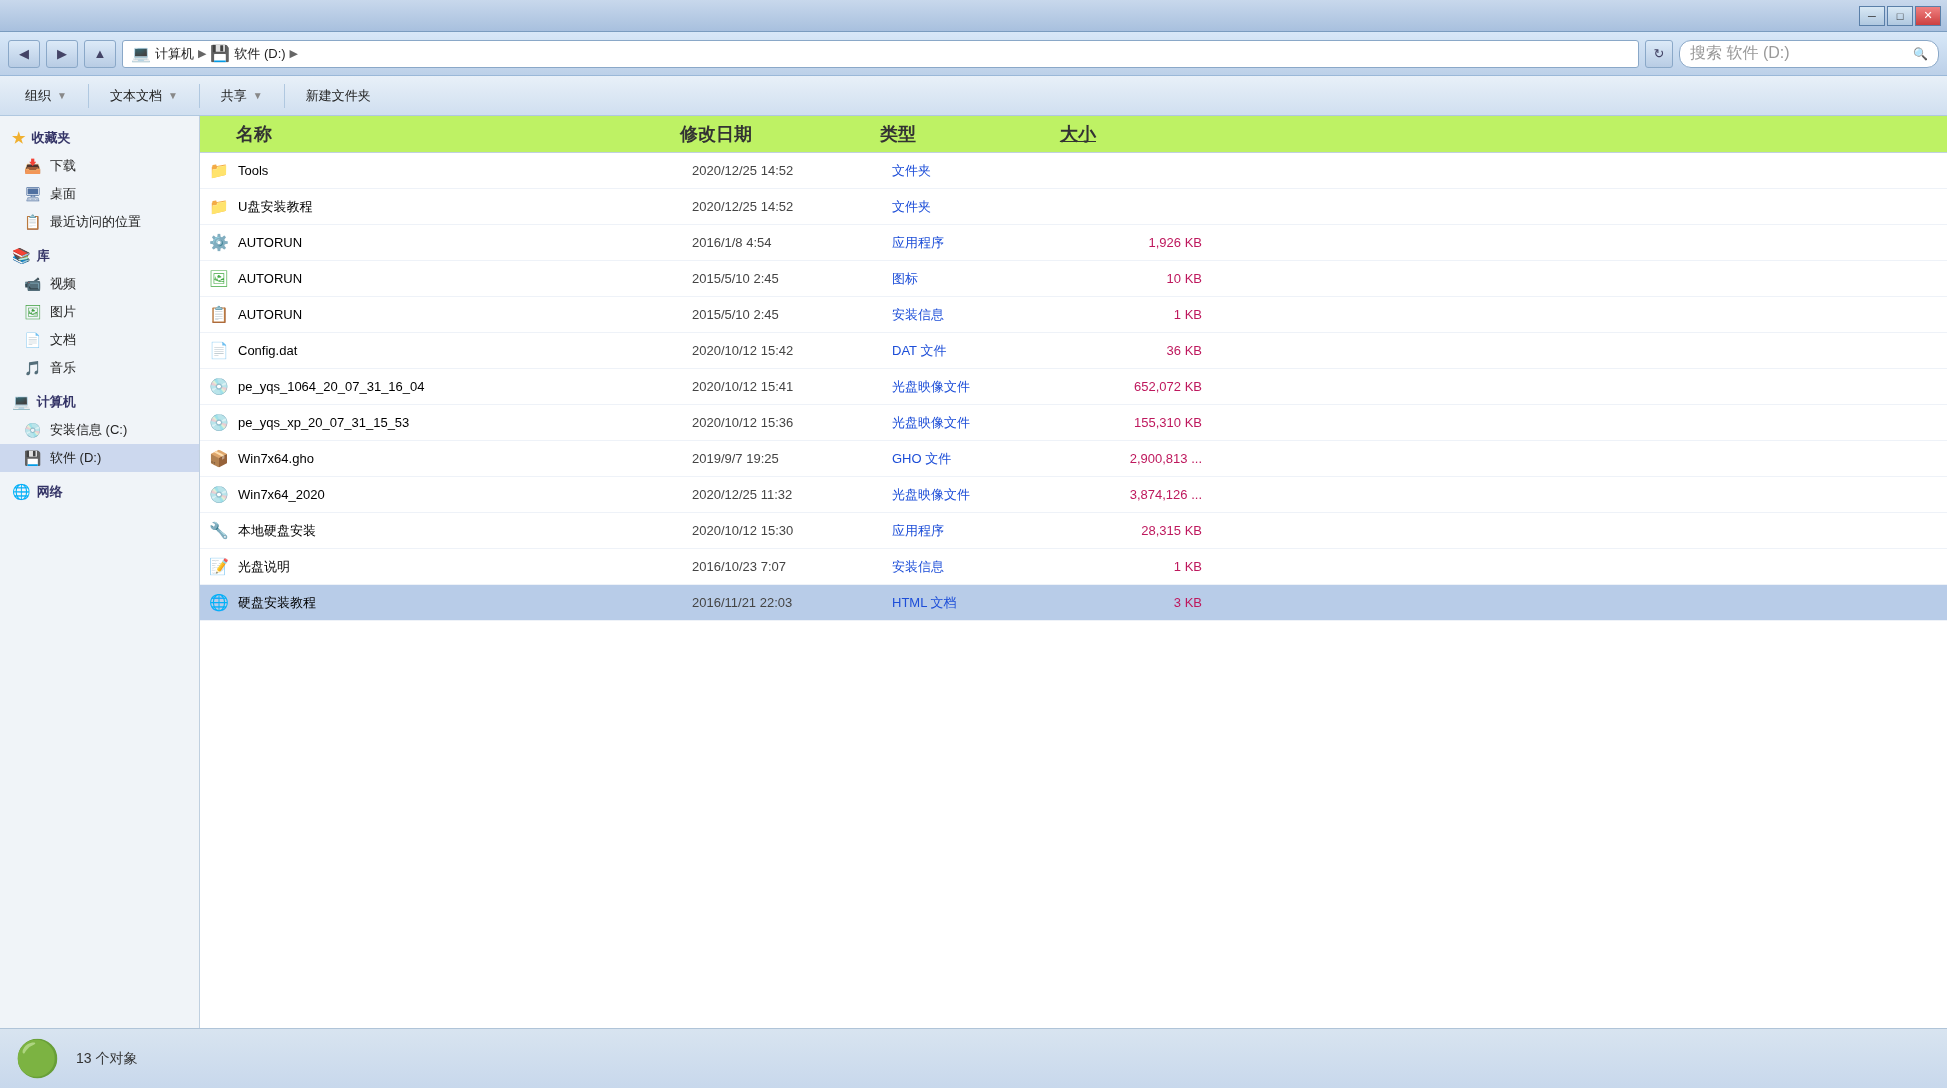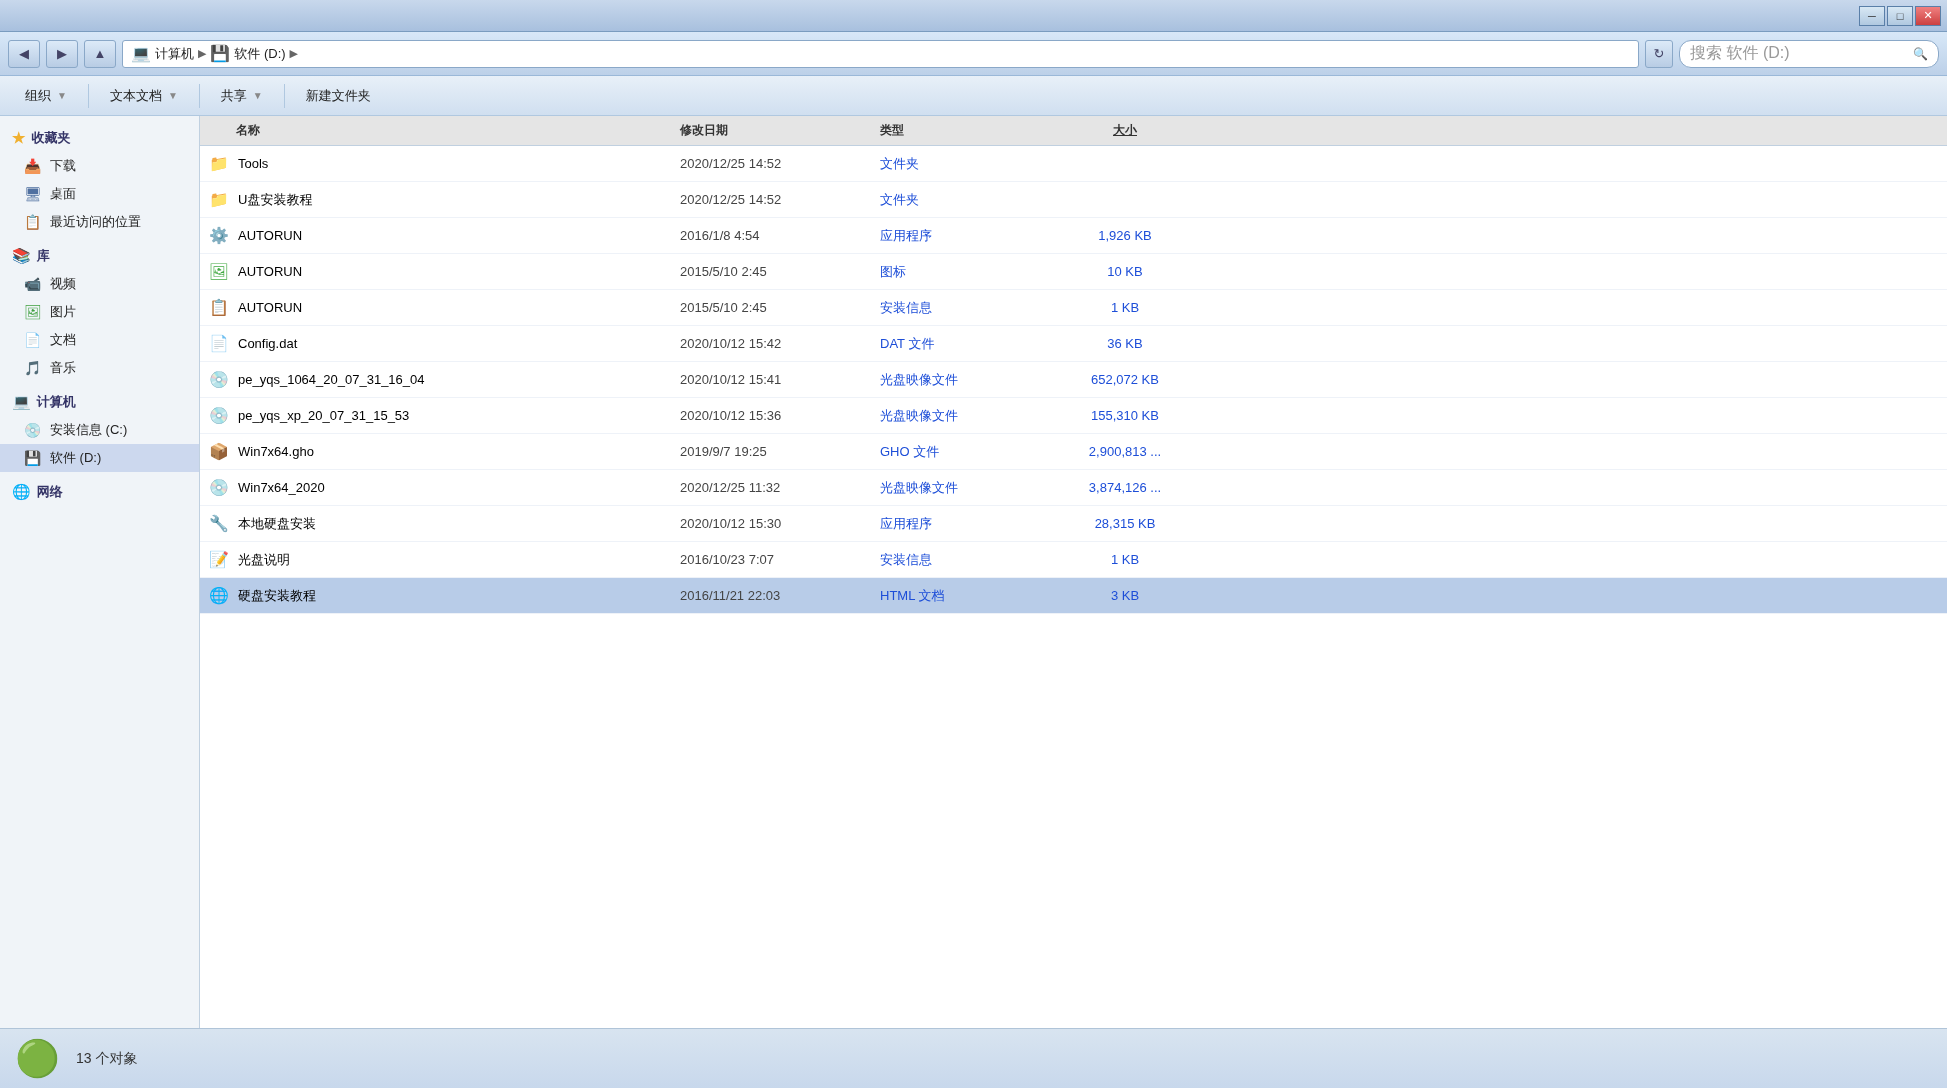--- a/index.html
+++ b/index.html
@@ -190,31 +190,31 @@
 
     
     .file-area {
       flex: 1;
       display: flex;
       flex-direction: column;
       overflow: hidden;
     }
     .file-header {
       display: flex;
-      background: #e5e5e5;
+      background: #bef264;
       border-bottom: 1px solid #c0d0e0;
       padding: 6px 0;
-      font-size: 12px;
+      font-size: 18px;
       color: #333;
       font-weight: bold;
     }
     .col-name { flex: 0 0 480px; padding-left: 36px; }
     .col-date { flex: 0 0 200px; }
     .col-type { flex: 0 0 180px; }
-    .col-size { flex: 0 0 150px; text-align: center; padding-right: 20px; text-decoration: underline; }
+    .col-size { flex: 0 0 150px; text-align: left; padding-right: 20px; text-decoration: underline; }
 
     .file-list {
       flex: 1;
       overflow-y: auto;
       background: white;
     }
     .file-row {
       display: flex;
       align-items: center;
       height: 36px;
@@ -225,23 +225,23 @@
     .file-row.selected { background: #b8cce8; }
     .file-cell-name {
       flex: 0 0 480px;
       display: flex;
       align-items: center;
       gap: 8px;
       padding-left: 8px;
       overflow: hidden;
       white-space: nowrap;
     }
-    .file-cell-date { flex: 0 0 200px; color: #444; }
+    .file-cell-date { flex: 0 0 200px; color: #444; margin-left: 12px; }
     .file-cell-type { flex: 0 0 180px; color: #1d4ed8; }
-    .file-cell-size { flex: 0 0 150px; text-align: center; padding-right: 20px; color: #1d4ed8; }
+    .file-cell-size { flex: 0 0 150px; text-align: right; padding-right: 20px; color: #be185d; }
 
     .file-icon {
       width: 22px;
       height: 22px;
       display: flex;
       align-items: center;
       justify-content: center;
       font-size: 16px;
       flex-shrink: 0;
     }

